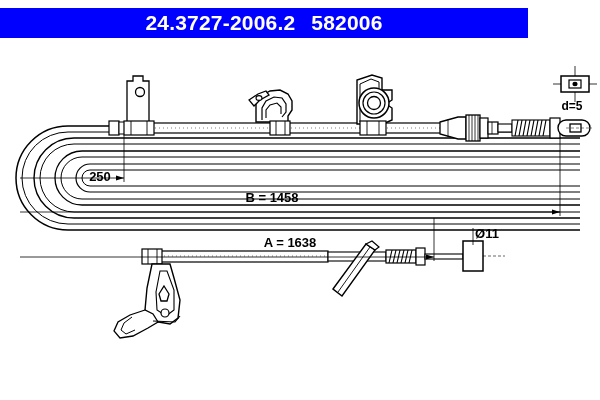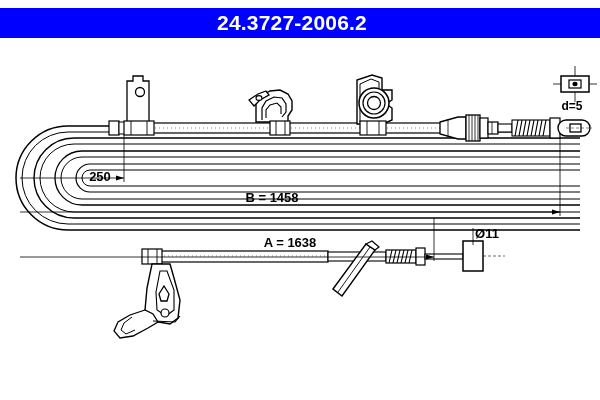--- a/index.html
+++ b/index.html
@@ -12,21 +12,21 @@
     width: 600px;
     height: 400px;
     background: #ffffff;
     overflow: hidden;
     font-family: "Liberation Sans", sans-serif;
   }
   #header-bar {
     position: absolute;
     left: 0;
     top: 8px;
-    width: 600px;
+    width: 528px;
     height: 30px;
     background: #0000ff;
     display: flex;
     align-items: center;
     justify-content: center;
   }
   #header-bar .title-text {
     color: #ffffff;
     font-size: 21px;
     font-weight: bold;
@@ -60,20 +60,21 @@
   }
 </style>
 </head>
 <body>
 
 <div id="page">
 
   <div id="header-bar">
     <span class="title-text">24.3727-2006.2</span>
     <span class="title-gap"></span>
+    <span class="title-text">582006</span>
   </div>
 
   <div id="drawing-area">
     <svg width="600" height="362" viewBox="0 0 600 362">
 
       <g fill="none" stroke="#000000" stroke-width="1.1">
         <path d="M 580 88 L 68 88 A 52 52 0 0 0 68 192 L 580 192" stroke-width="1.5"></path>
         <path d="M 580 94 L 68 94 A 46 46 0 0 0 68 186 L 580 186" stroke-width="1.0"></path>
       </g>
 

